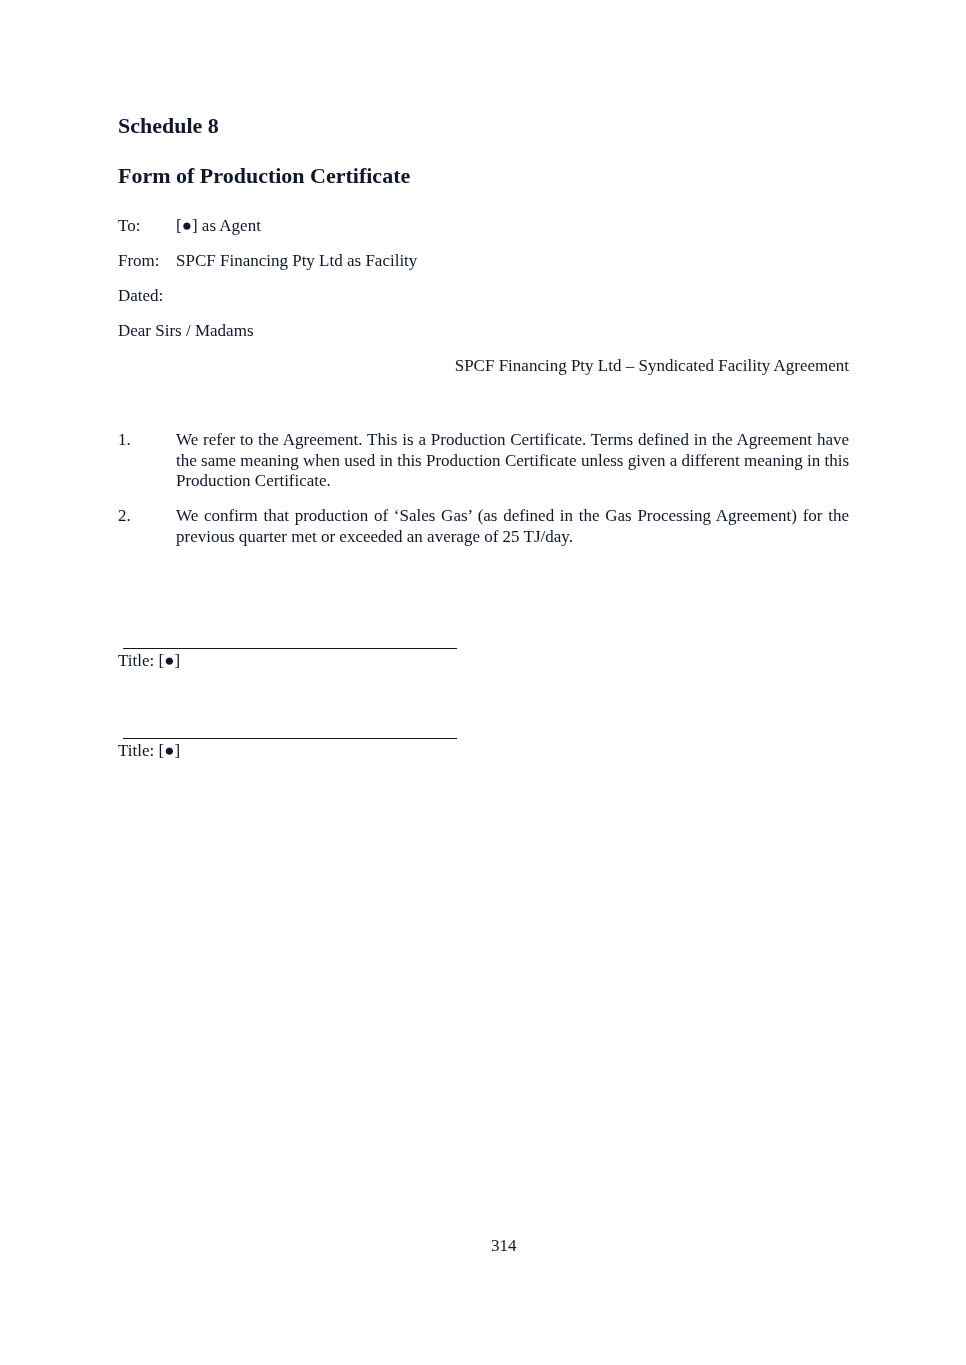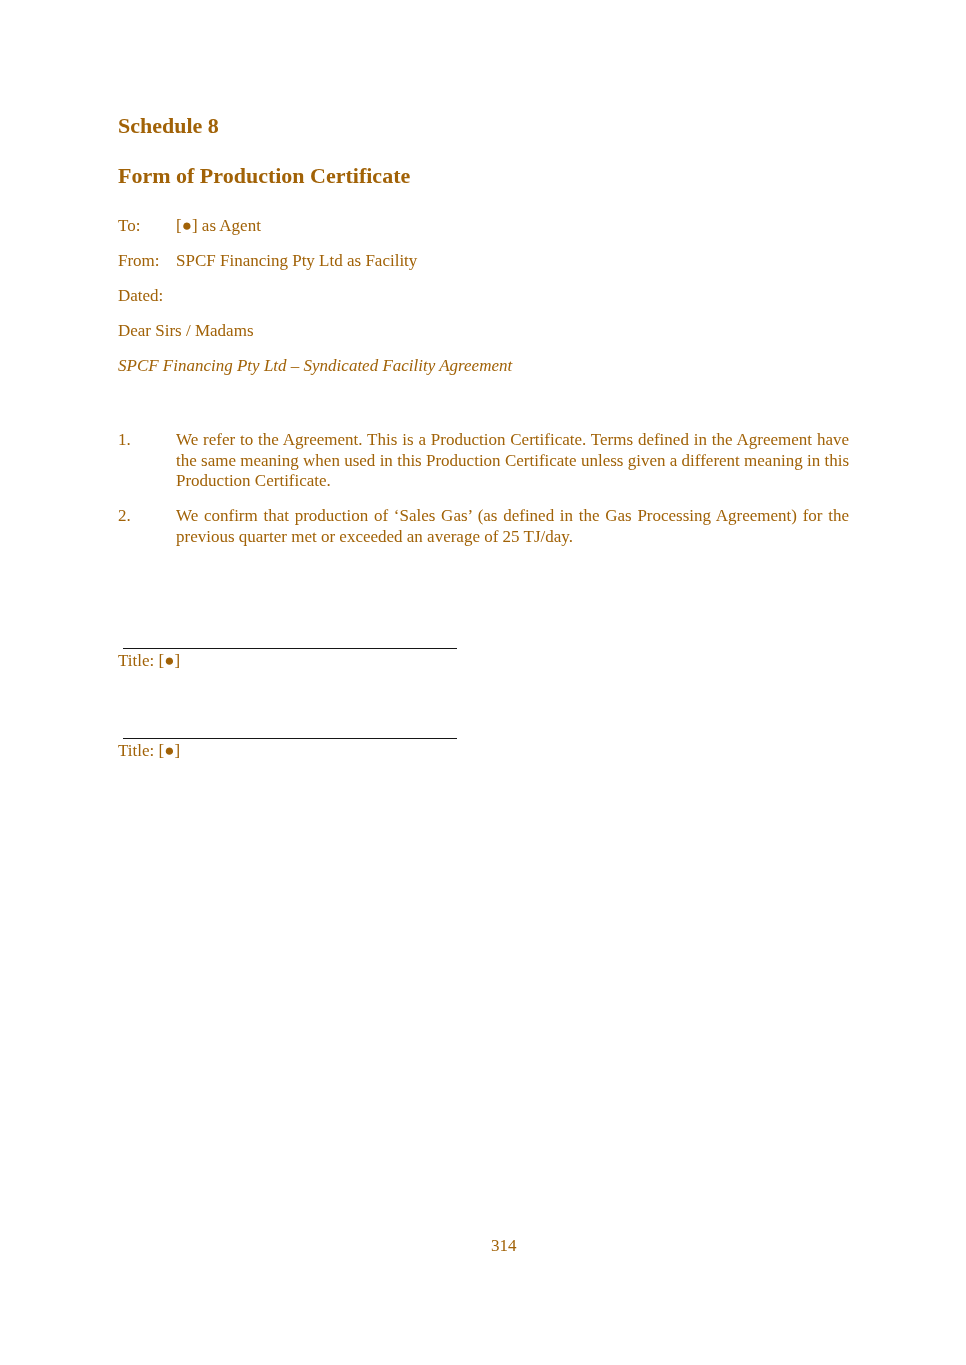--- a/index.html
+++ b/index.html
@@ -5,21 +5,21 @@
   html, body {
     margin: 0;
     padding: 0;
     background: #ffffff;
   }
   .page {
     position: relative;
     width: 966px;
     height: 1365px;
     background: #ffffff;
-    color: #a16207;
+    color: #0f172a;
     font-family: "Liberation Serif", "DejaVu Serif", serif;
     overflow: hidden;
   }
   .abs { position: absolute; }
   .h1, .h2 {
     left: 118px;
     width: 731px;
     font-size: 22px;
     line-height: 26px;
     font-weight: bold;
@@ -28,21 +28,21 @@
   .body-text {
     left: 118px;
     width: 731px;
     font-size: 17px;
     line-height: 20.5px;
   }
   .lbl {
     display: inline-block;
     width: 58px;
   }
-  .centered { text-align: left; font-style: italic; }
+  .centered { text-align: right; }
   .clause {
     box-sizing: border-box;
     padding-left: 58px;
     text-align: justify;
     text-align-last: left;
   }
   .clause .num {
     position: absolute;
     left: 0;
     top: 0;

